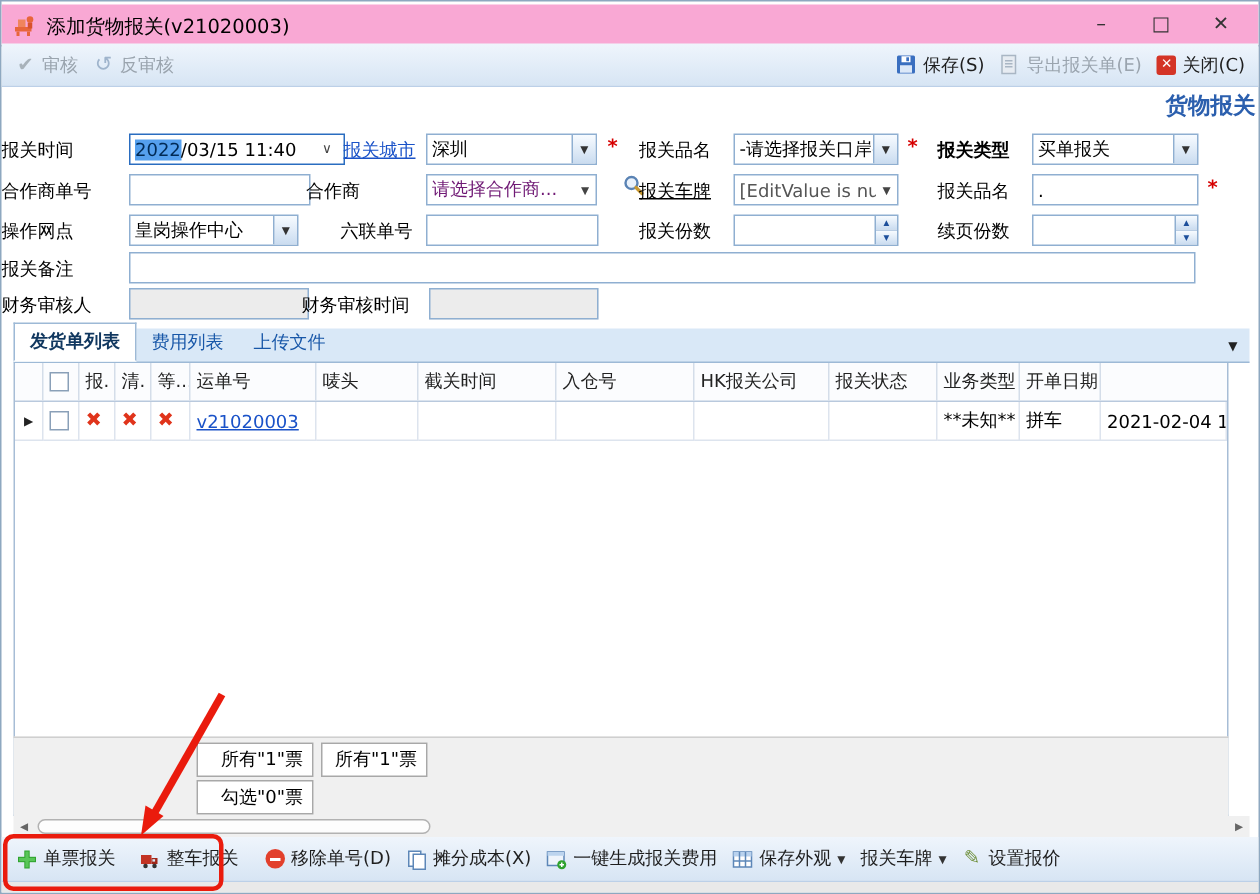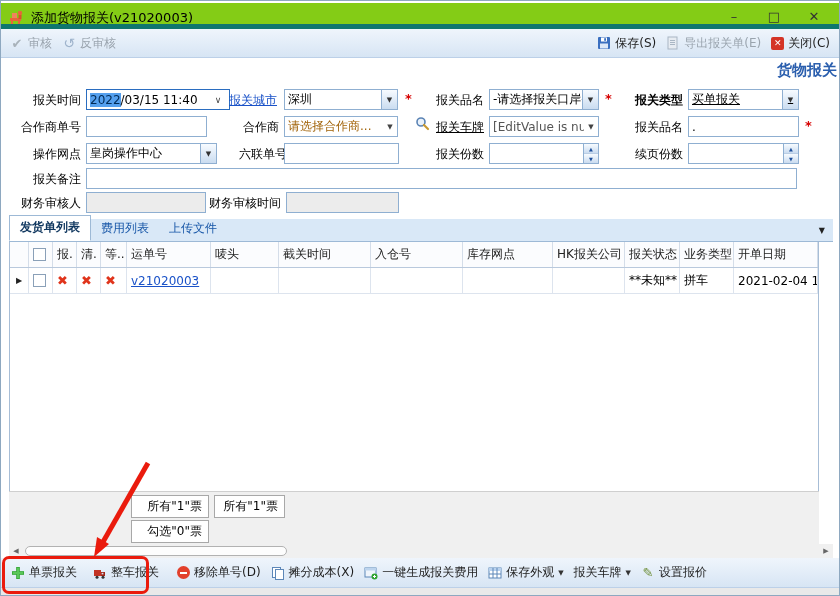--- a/index.html
+++ b/index.html
@@ -1,36 +1,36 @@
 <!DOCTYPE html>
 <html><head>
 <meta charset="utf-8">
 <style>
   * { margin:0; padding:0; box-sizing:border-box; }
   html,body { width:840px; height:596px; font-family:"DejaVu Sans","Liberation Sans",sans-serif; }
   .window { position:relative; width:840px; height:596px; background:#fff; border:1px solid #8ea8c0; overflow:hidden; }
   .abs { position:absolute; }
 
   
-  .titlebar { left:0; top:2px; width:100%; height:28px; background:#84cc16; border-bottom:7px solid #0f766e; }
+  .titlebar { left:0; top:2px; width:100%; height:28px; background:#f9a8d4; border-bottom:1px solid #0f766e; }
   .title-text { left:30px; top:6px; font-size:13px; color:#000; }
   .appicon { left:8px; top:6px; width:16px; height:16px; }
   .winbtn { top:0; width:40px; height:27px; display:flex; align-items:center; justify-content:center; font-size:13px; color:#333; cursor:default; }
 
   
   .tb { left:0; width:100%; height:29px; background:linear-gradient(#eff5fc,#d7e5f4); border-bottom:1px solid #bcd0e8; display:flex; align-items:center; font-size:12px; }
   .tb-item { display:flex; align-items:center; gap:4px; padding:3px 5px; white-space:nowrap; color:#1e1e1e; }
   .tb-item.disabled { color:#9aa4ae; }
   .icon14 { width:14px; height:14px; display:inline-flex; align-items:center; justify-content:center; }
   .closebox { width:13px; height:13px; background:#d43426; border-radius:2px; color:#fff; font-size:9px; font-weight:bold; display:flex; align-items:center; justify-content:center; }
 
   .page-title { left:0; top:60px; width:836px; text-align:right; font-size:15px; font-weight:bold; color:#2b5fae; }
 
   
-  .lbl { font-size:12px; color:#000; text-align:right; white-space:nowrap; }
+  .lbl { font-size:12px; color:#000; white-space:nowrap; }
   .txt { height:21px; background:#fff; border:1px solid #8fafd1; font-size:12px; color:#000; display:flex; align-items:center; padding:0 3px; overflow:hidden; white-space:nowrap; }
   .txt.focused { border:1px solid #2a6dc0; }
   .txt.dis { background:#ececec; }
   .sel { background:#55a0ee; color:#002a55; }
   .combo { padding:0; }
   .combo .val { flex:1; padding:0 3px; overflow:hidden; white-space:nowrap; }
   .dd-btn { width:16px; height:100%; background:linear-gradient(#f7fbff,#cadcf0); border-left:1px solid #8fafd1; display:flex; align-items:center; justify-content:center; font-size:7px; color:#333; }
   .dd-plain { width:14px; display:flex; align-items:center; justify-content:center; font-size:7px; color:#444; }
   .chev { width:16px; display:flex; align-items:center; justify-content:center; font-size:9px; color:#444; }
   .spin { width:15px; height:100%; border-left:1px solid #8fafd1; display:flex; flex-direction:column; }
@@ -141,47 +141,47 @@
     <span class="dd-btn">▼</span>
   </div>
   <div class="abs req" style="left:404px;top:90px;">*</div>
   <div class="abs lbl" style="left:425px;top:91px;width:58px;">报关品名</div>
   <div class="abs txt combo" style="left:488px;top:88px;width:110px;">
     <span class="val">-请选择报关口岸-</span>
     <span class="dd-btn">▼</span>
   </div>
   <div class="abs req" style="left:604px;top:90px;">*</div>
   <div class="abs lbl" style="left:624px;top:91px;width:58px;font-weight:bold;">报关类型</div>
-  <div class="abs txt combo" style="left:687px;top:88px;width:111px;text-decoration:underline;">
+  <div class="abs txt combo" style="left:687px;top:88px;width:111px;">
     <span class="val">买单报关</span>
     <span class="dd-btn">▼</span>
   </div>
 
   <div class="abs lbl" style="left:0;top:118px;width:80px;">合作商单号</div>
   <div class="abs txt" style="left:85px;top:115px;width:121px;"></div>
   <div class="abs lbl" style="left:203px;top:118px;width:75px;">合作商</div>
   <div class="abs txt combo" style="left:283px;top:115px;width:114px;">
-    <span class="val" style="color:#a16207;">请选择合作商...</span>
+    <span class="val" style="color:#701a75;">请选择合作商...</span>
     <span class="dd-plain">▼</span>
   </div>
   <svg class="abs" style="left:414px;top:115px;width:15px;height:15px;" viewBox="0 0 15 15">
     <circle cx="6" cy="6" r="4" fill="#eaf2fb" stroke="#5a83b4" stroke-width="1.6"></circle>
     <line x1="9" y1="9" x2="13" y2="13" stroke="#c89830" stroke-width="2.2" stroke-linecap="round"></line>
   </svg>
   <div class="abs lbl" style="left:425px;top:118px;width:58px;text-decoration:underline;">报关车牌</div>
   <div class="abs txt combo" style="left:488px;top:115px;width:110px;">
     <span class="val" style="color:#555;">[EditValue is null]</span>
     <span class="dd-plain">▼</span>
   </div>
   <div class="abs lbl" style="left:624px;top:118px;width:58px;">报关品名</div>
   <div class="abs txt" style="left:687px;top:115px;width:111px;">.</div>
   <div class="abs req" style="left:804px;top:117px;">*</div>
 
   <div class="abs lbl" style="left:0;top:145px;width:80px;">操作网点</div>
-  <div class="abs txt combo" style="left:85px;top:142px;width:131px;">
+  <div class="abs txt combo" style="left:85px;top:142px;width:113px;">
     <span class="val">皇岗操作中心</span>
     <span class="dd-btn">▼</span>
   </div>
   <div class="abs lbl" style="left:226px;top:145px;width:60px;">六联单号</div>
   <div class="abs txt" style="left:283px;top:142px;width:115px;"></div>
   <div class="abs lbl" style="left:425px;top:145px;width:58px;">报关份数</div>
   <div class="abs txt combo" style="left:488px;top:142px;width:110px;">
     <span class="val"></span>
     <span class="spin">
         <div>▲</div>
@@ -218,21 +218,20 @@
       <div class="cell">
           <span class="cb"></span>
         </div>
       <div class="cell">报.</div>
       <div class="cell">清.</div>
       <div class="cell">等...</div>
       <div class="cell">运单号</div>
       <div class="cell">唛头</div>
       <div class="cell">截关时间</div>
       <div class="cell">入仓号</div>
-      <div class="cell">库存网点</div>
       <div class="cell">HK报关公司</div>
       <div class="cell">报关状态</div>
       <div class="cell">业务类型</div>
       <div class="cell">开单日期</div>
     </div>
     <div class="grow gr">
       <div class="cell" style="justify-content:center;">
           <span class="marker">▶</span>
         </div>
       <div class="cell">

